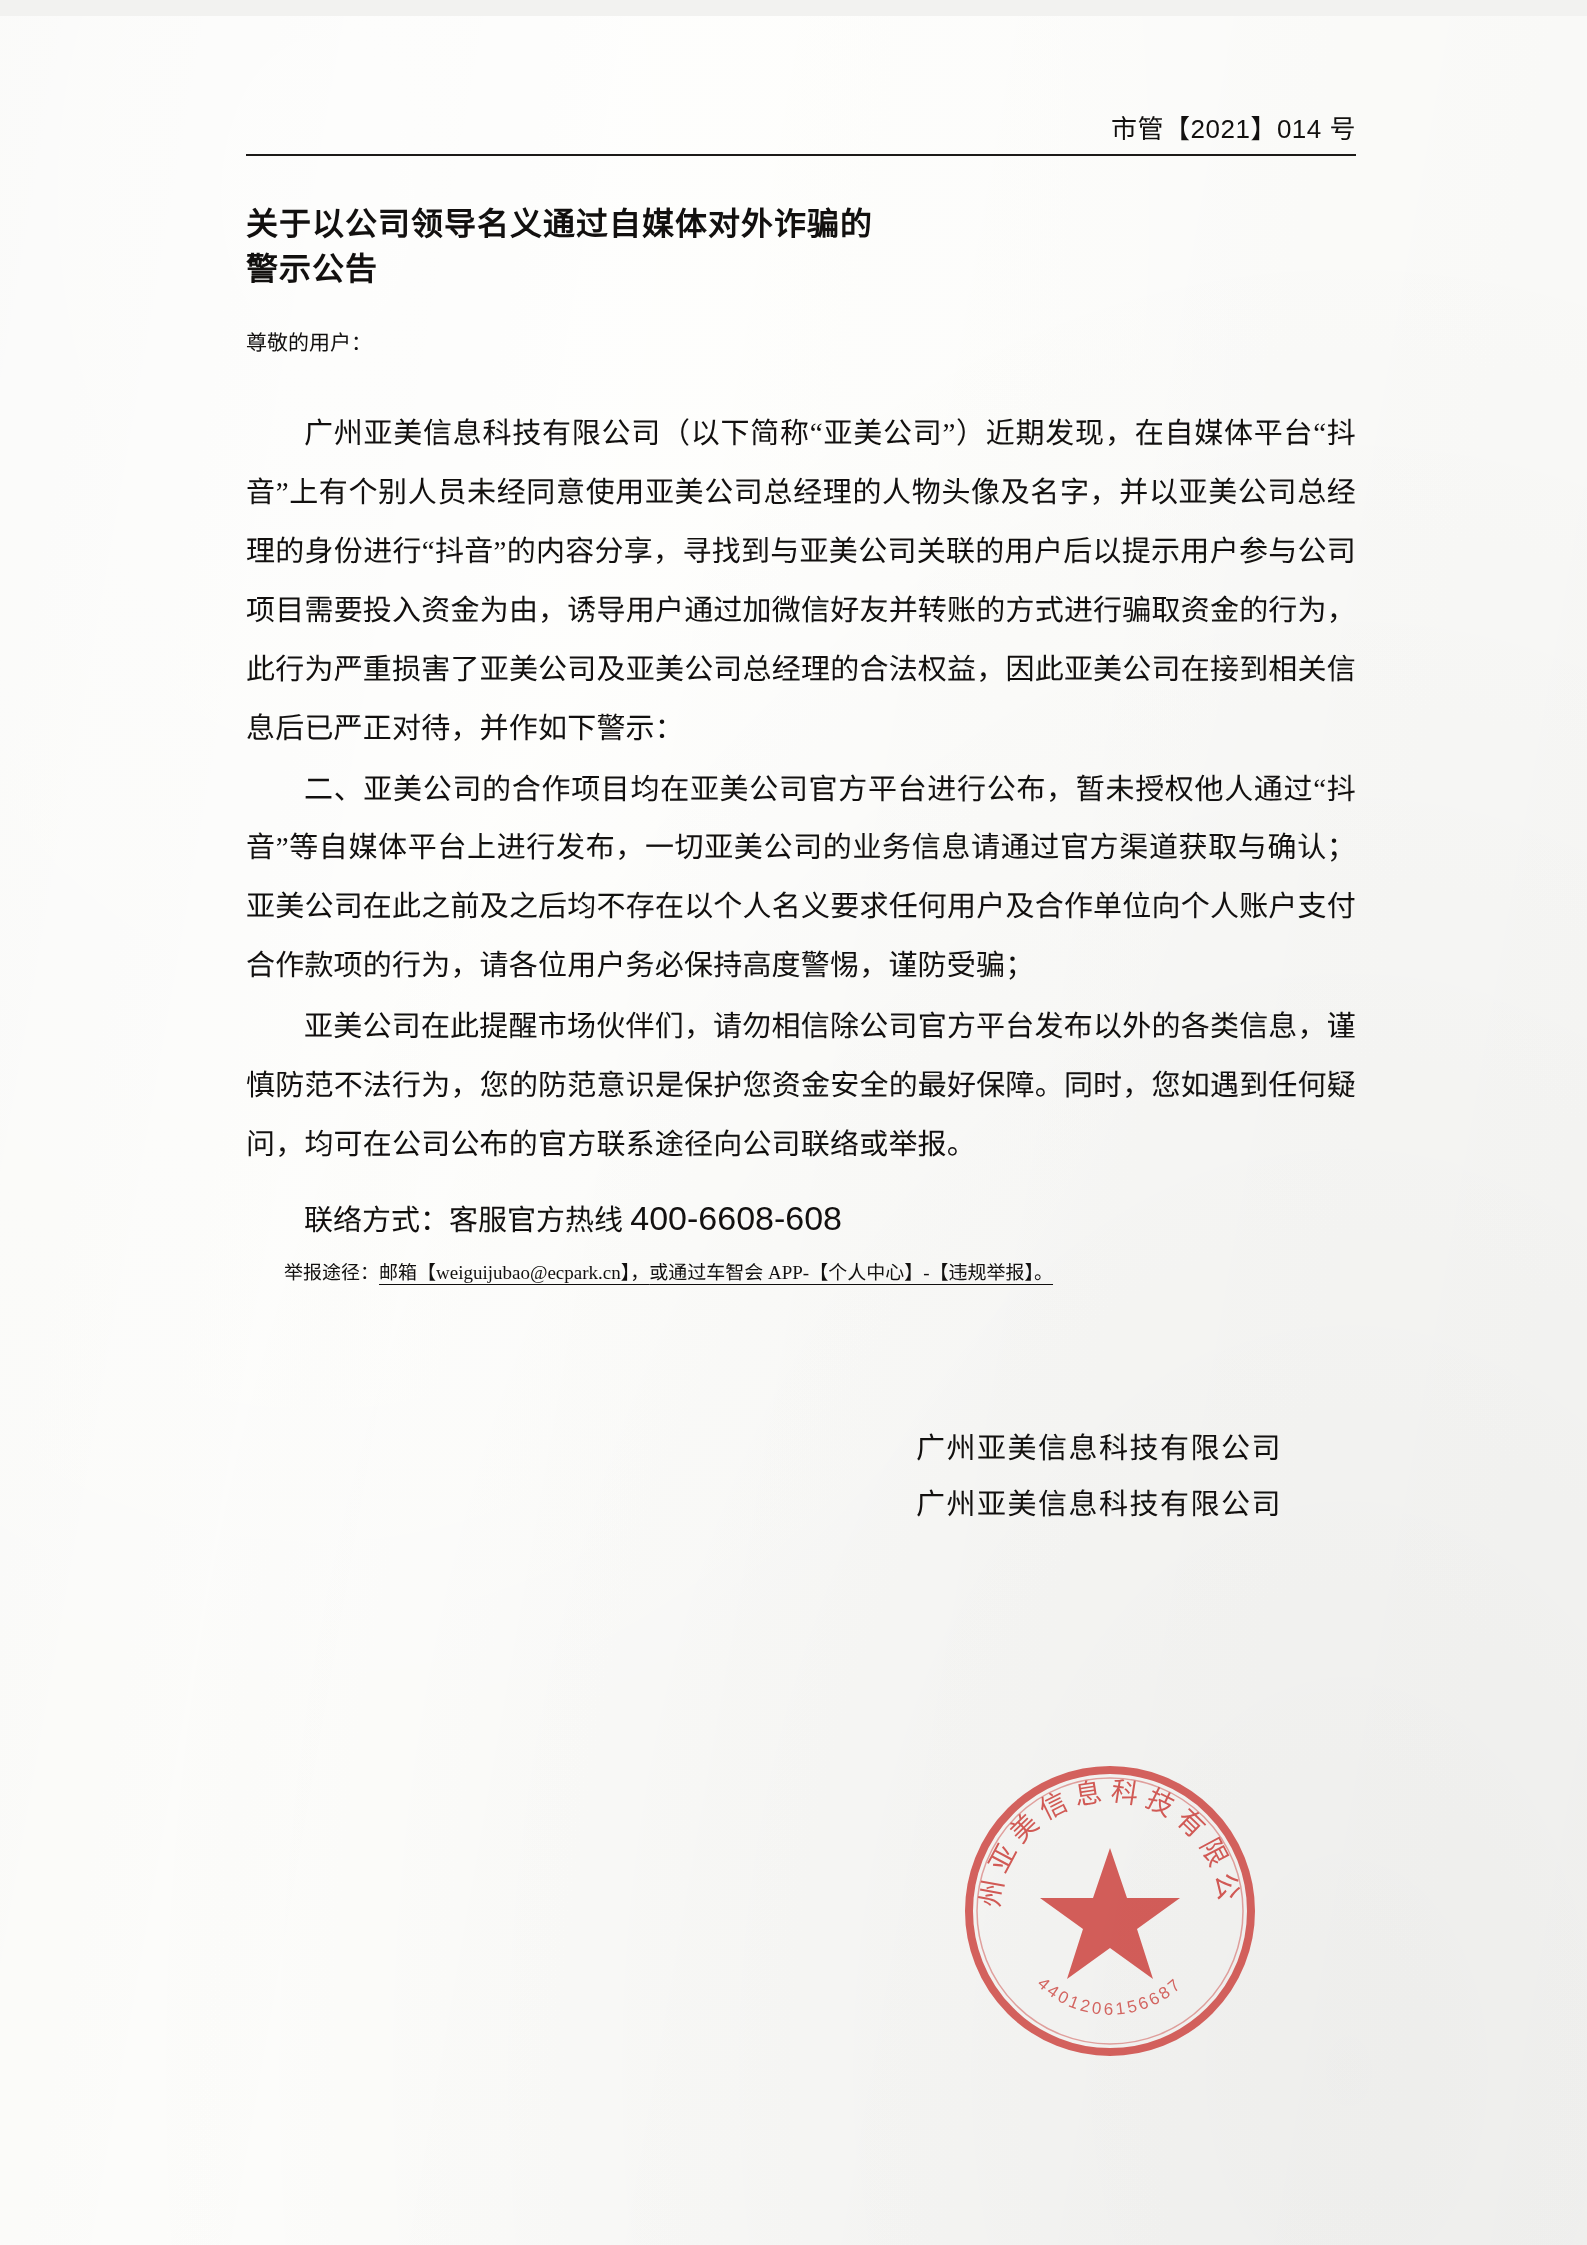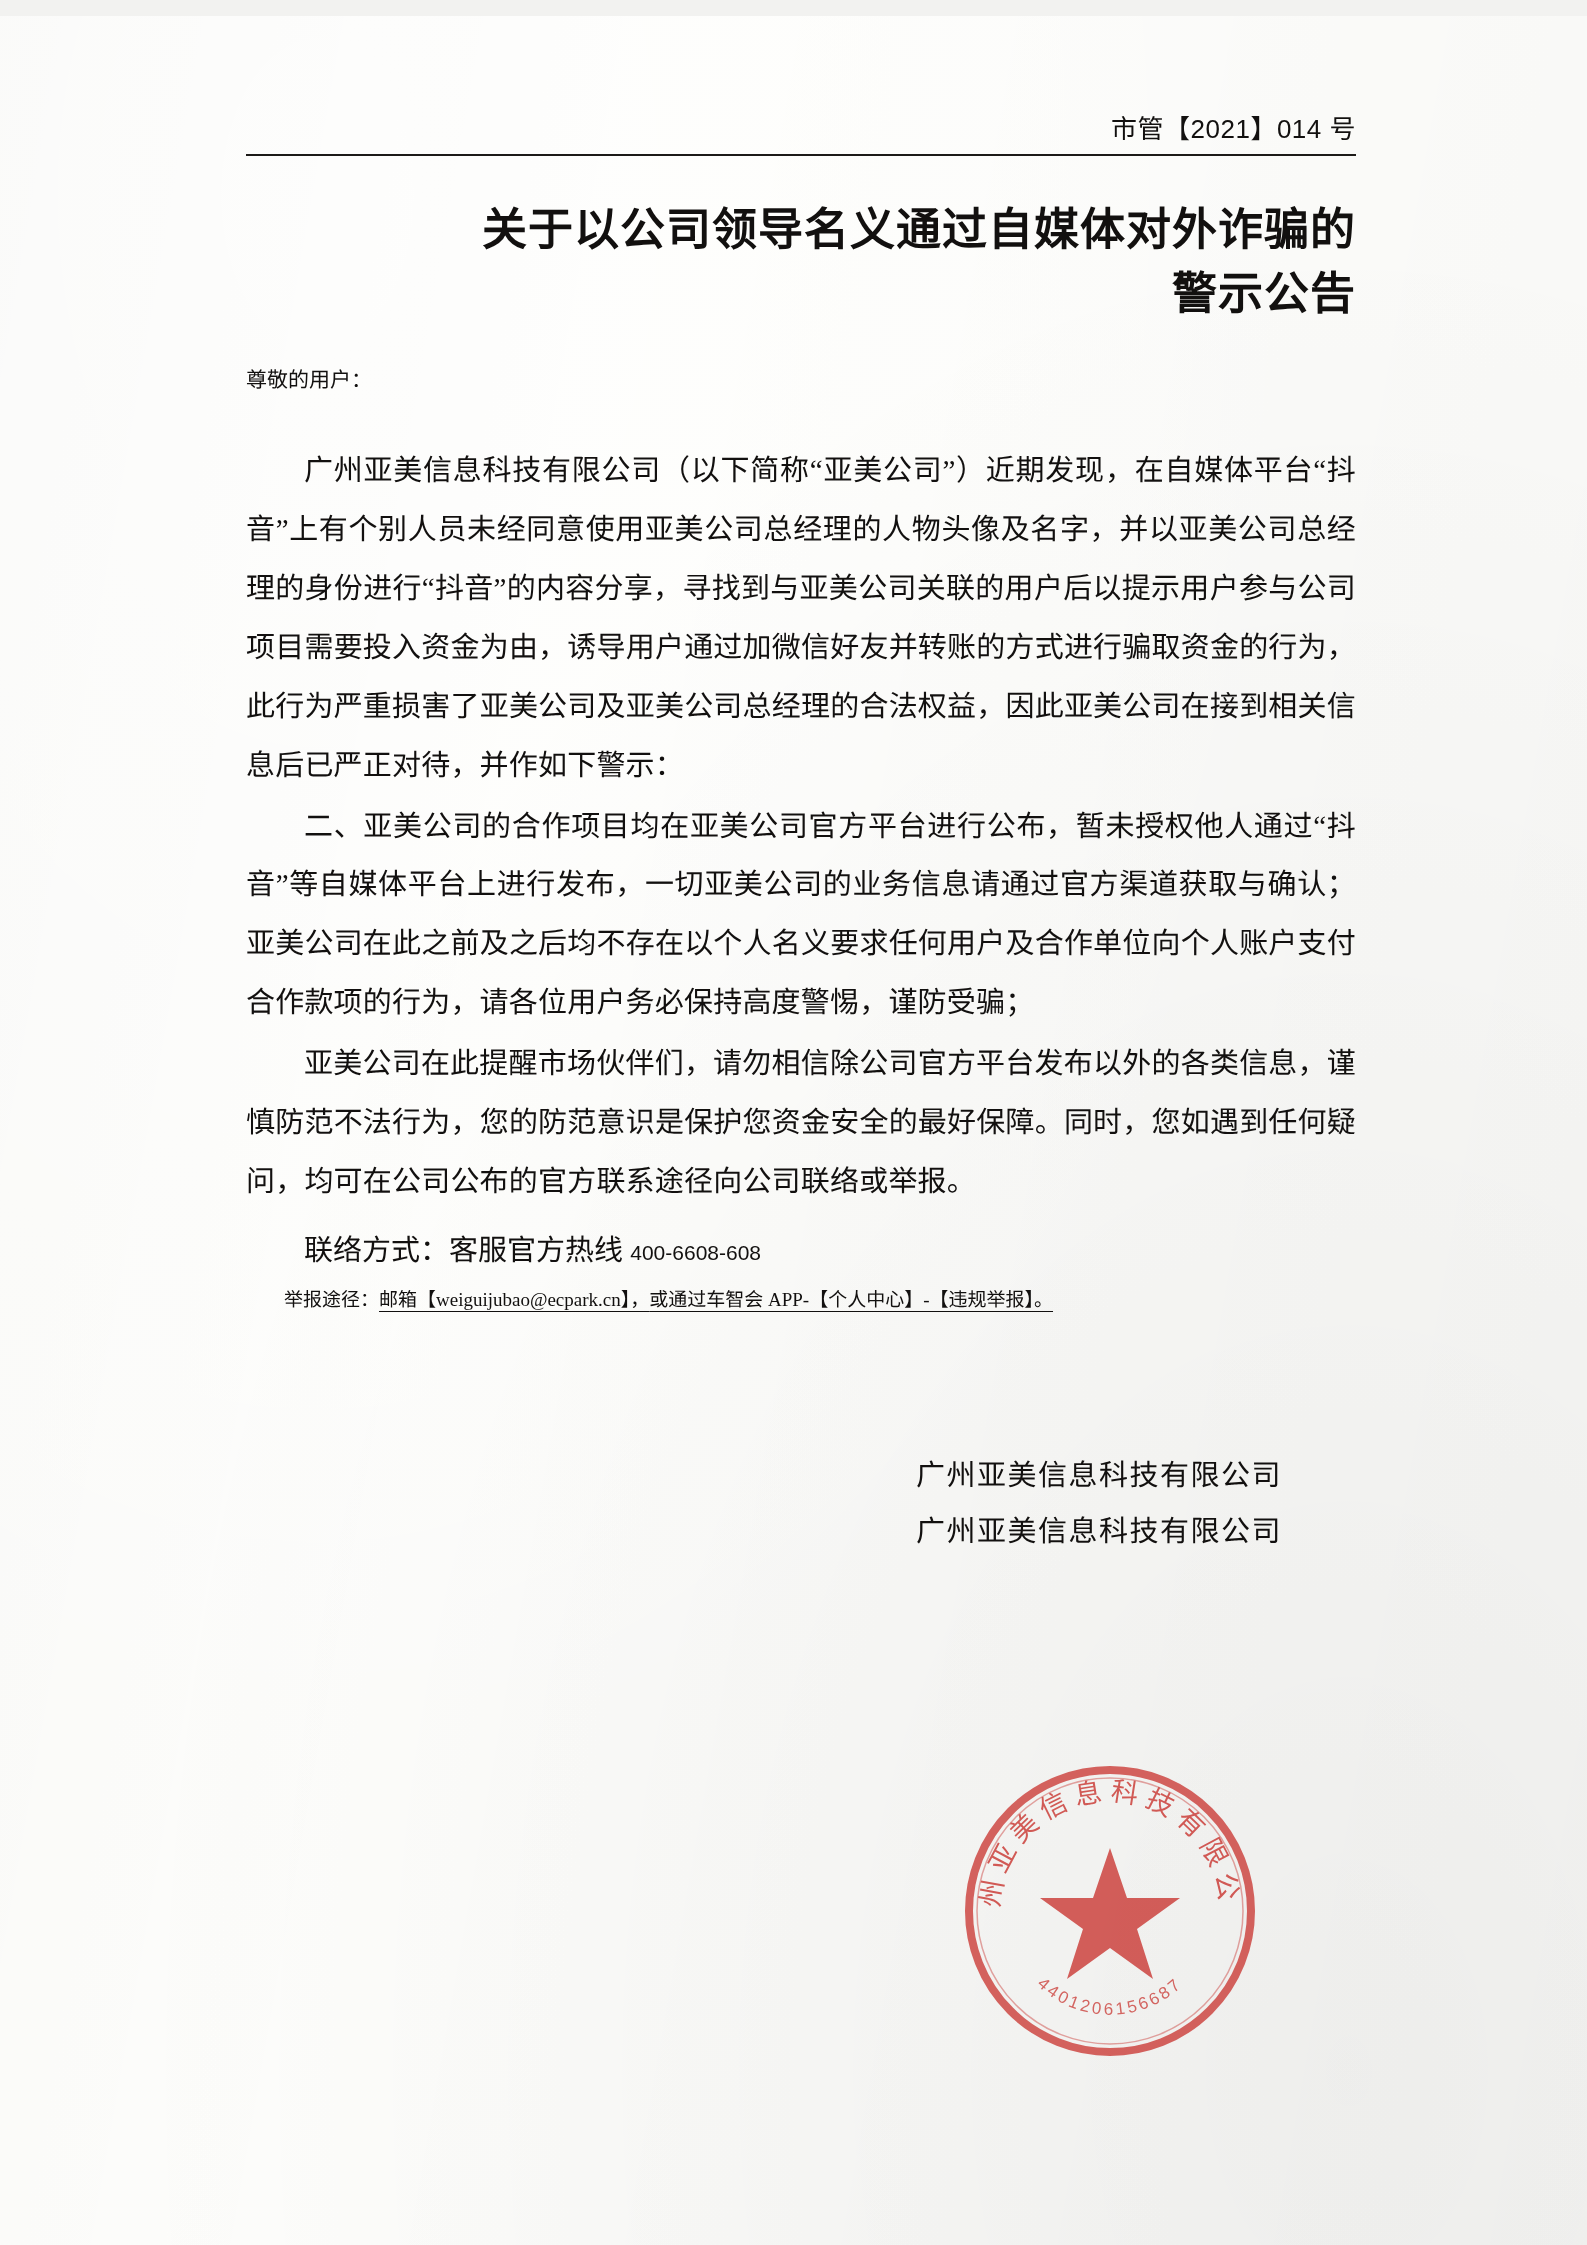--- a/index.html
+++ b/index.html
@@ -41,27 +41,27 @@
     letter-spacing: 0.5px;
     padding-bottom: 9px;
     font-family: "Liberation Sans", sans-serif;
   }
   .header-rule {
     height: 0;
     border-top: 2px solid #1c1a18;
     margin-bottom: 46px;
   }
   .title {
-    text-align: right;
-    font-size: 45px;
+    text-align: left;
+    font-size: 32px;
     font-weight: bold;
     line-height: 1.42;
     letter-spacing: 1px;
     margin: 0 0 34px 0;
-    font-family: Liberation Mono, monospace;
+    font-family: Liberation Sans, sans-serif;
   }
   .title .line2 { display: block; }
 
   .salutation {
     font-size: 21px;
     line-height: 1.6;
     margin: 0 0 44px 0;
   }
   p.body-par {
     font-size: 29px;
@@ -84,21 +84,21 @@
     margin: 2px 0 0 0;
     text-indent: 2em;
     font-family: Liberation Serif, serif;
   }
   .u {
     text-decoration: underline;
     text-underline-offset: 5px;
   }
   .latin {
     font-family: "Liberation Sans", sans-serif;
-    font-size: 21px;
+    font-size: 34px;
   }
   .signature {
     margin-top: 128px;
     text-align: right;
     font-size: 29px;
     line-height: 1.95;
     padding-right: 74px;
   }
   .signature div { letter-spacing: 1.5px; }
 

